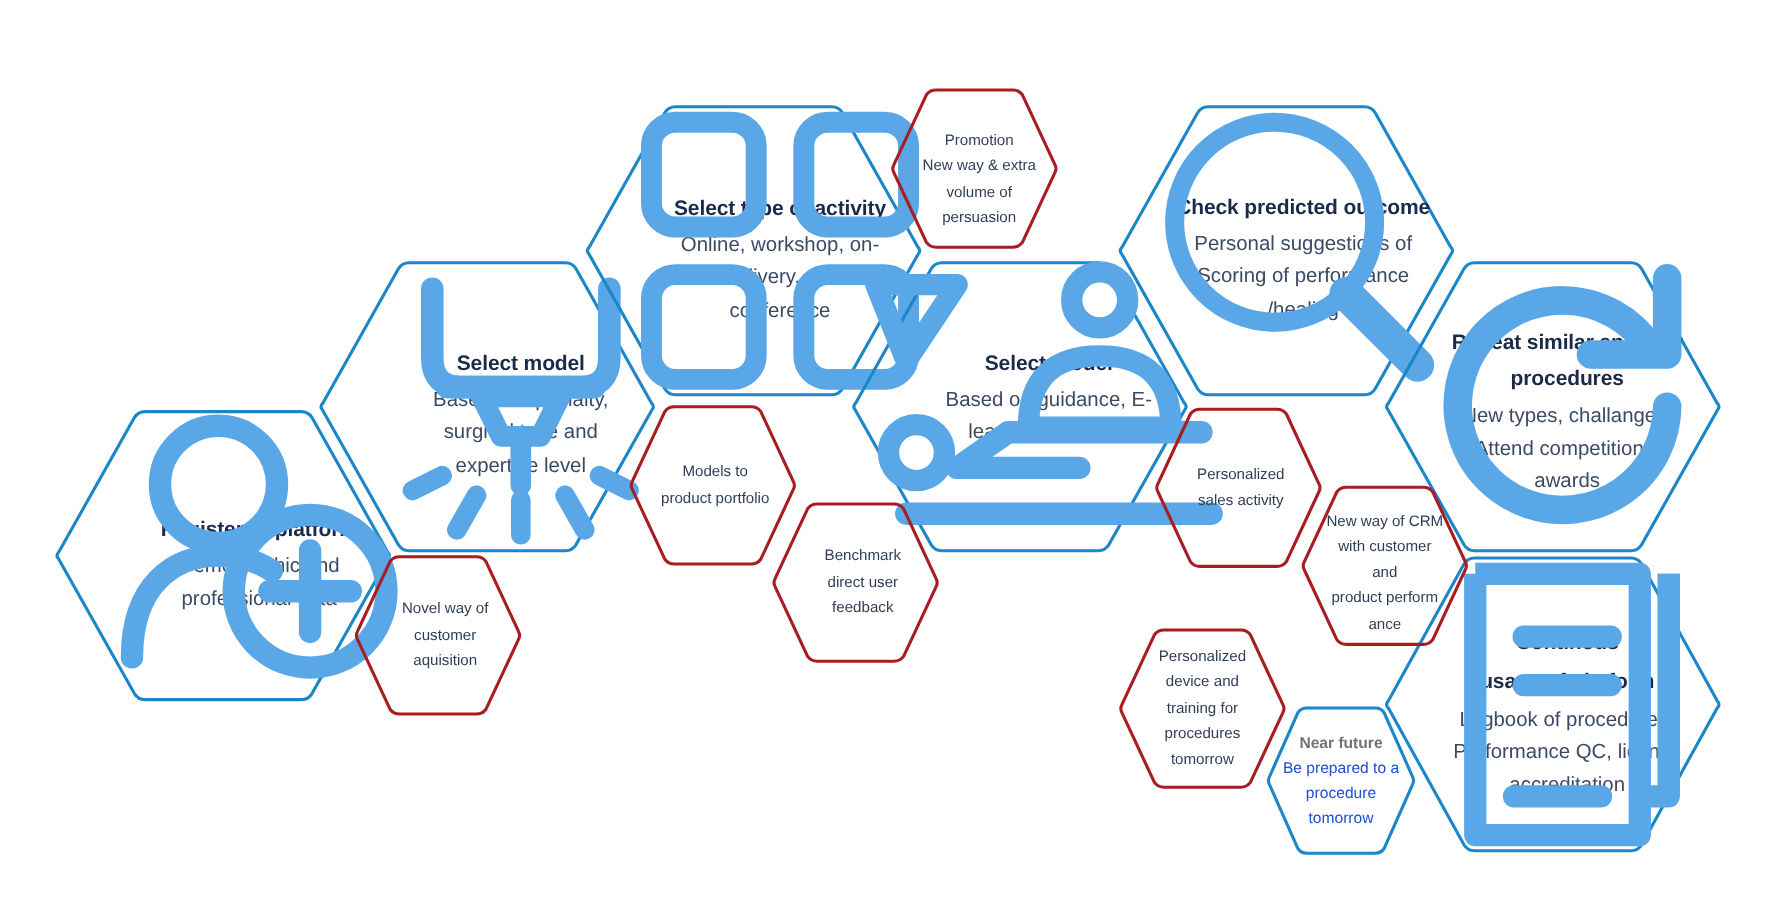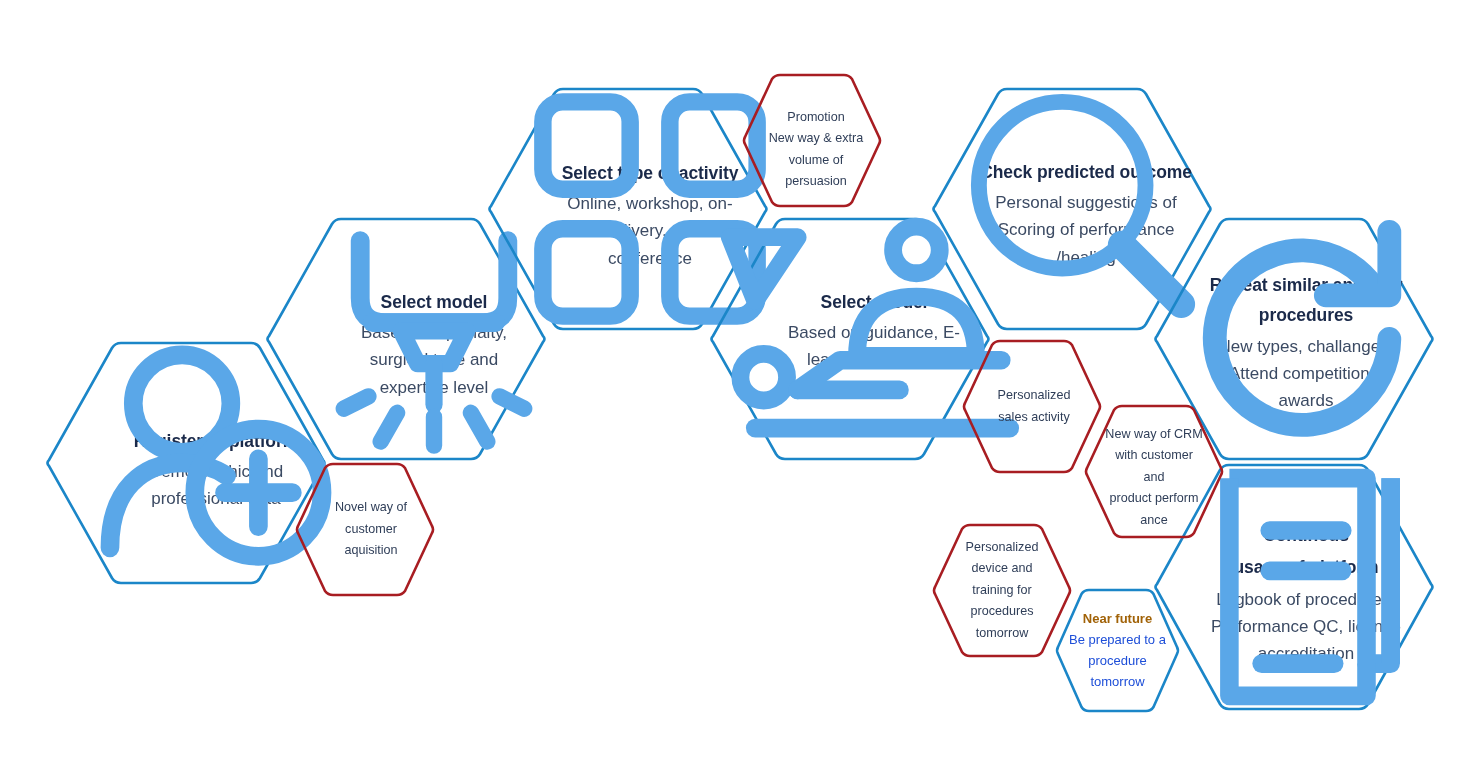--- a/index.html
+++ b/index.html
@@ -10,21 +10,21 @@
   .hex svg{position:absolute;left:0;top:0;width:100%;height:100%;overflow:visible;}
   .hex .content{position:absolute;left:0;top:0;width:100%;height:100%;
     display:flex;flex-direction:column;align-items:center;justify-content:center;
     text-align:center;pointer-events:none;}
   .node .title{font-weight:bold;color:#1b2a4a;font-size:17.5px;line-height:1.32;letter-spacing:-0.1px;}
   .node .desc{color:#3b4a63;font-size:17px;line-height:1.60;}
 
   
   .note .ntext{color:#2f3e58;font-size:12.6px;line-height:1.70;}
   
-  .bnote .ntitle{font-weight:bold;color:#a16207;font-size:13px;line-height:1.6;}
+  .bnote .ntitle{font-weight:bold;color:#737373;font-size:13px;line-height:1.6;}
   .bnote .ntext{color:#1d4ed8;font-size:13px;line-height:1.62;}
   .icwrap{display:flex;align-items:center;justify-content:center;}
 </style>
 </head>
 <body>
 
 <div id="stage">
 
   <div class="hex node" style="left:45px;top:340px;width:282px;height:246px;">
     <svg viewBox="0 0 282 246" preserveAspectRatio="none">
@@ -173,32 +173,51 @@
       <path d="M 38 2 L 102 2 Q 107 2 110 6 L 137 64 Q 139 67.5 137 71 L 110 129 Q 107 133 102 133 L 38 133 Q 33 133 30 129 L 3 71 Q 1 67.5 3 64 L 30 6 Q 33 2 38 2 Z" fill="none" stroke="#a81d22" stroke-width="2.6" stroke-linejoin="round"></path>
     </svg>
     <div class="content" style="padding:0 4px;">
       <div class="ntext" style="white-space:pre-line;margin-top:18px;">Promotion
 New way &amp; extra
 volume of
 persuasion</div>
     </div>
   </div>
 
+  <div class="hex note" style="left:524px;top:337px;width:140px;height:135px;">
+    <svg viewBox="0 0 140 135" preserveAspectRatio="none">
+      <path d="M 38 2 L 102 2 Q 107 2 110 6 L 137 64 Q 139 67.5 137 71 L 110 129 Q 107 133 102 133 L 38 133 Q 33 133 30 129 L 3 71 Q 1 67.5 3 64 L 30 6 Q 33 2 38 2 Z" fill="none" stroke="#a81d22" stroke-width="2.6" stroke-linejoin="round"></path>
+    </svg>
+    <div class="content" style="padding:0 2px;">
+      <div class="ntext" style="white-space:pre-line;">Models to
+product portfolio</div>
+    </div>
+  </div>
 
   <div class="hex note" style="left:295px;top:462px;width:140px;height:135px;">
     <svg viewBox="0 0 140 135" preserveAspectRatio="none">
       <path d="M 38 2 L 102 2 Q 107 2 110 6 L 137 64 Q 139 67.5 137 71 L 110 129 Q 107 133 102 133 L 38 133 Q 33 133 30 129 L 3 71 Q 1 67.5 3 64 L 30 6 Q 33 2 38 2 Z" fill="none" stroke="#a81d22" stroke-width="2.6" stroke-linejoin="round"></path>
     </svg>
     <div class="content" style="padding:0 6px;">
       <div class="ntext" style="white-space:pre-line;">Novel way of
 customer
 aquisition</div>
     </div>
   </div>
 
+  <div class="hex note" style="left:643px;top:418px;width:140px;height:135px;">
+    <svg viewBox="0 0 140 135" preserveAspectRatio="none">
+      <path d="M 38 2 L 102 2 Q 107 2 110 6 L 137 64 Q 139 67.5 137 71 L 110 129 Q 107 133 102 133 L 38 133 Q 33 133 30 129 L 3 71 Q 1 67.5 3 64 L 30 6 Q 33 2 38 2 Z" fill="none" stroke="#a81d22" stroke-width="2.6" stroke-linejoin="round"></path>
+    </svg>
+    <div class="content" style="padding:0 6px;">
+      <div class="ntext" style="white-space:pre-line;">Benchmark
+direct user
+feedback</div>
+    </div>
+  </div>
 
   <div class="hex note" style="left:962px;top:339px;width:140px;height:135px;">
     <svg viewBox="0 0 140 135" preserveAspectRatio="none">
       <path d="M 38 2 L 102 2 Q 107 2 110 6 L 137 64 Q 139 67.5 137 71 L 110 129 Q 107 133 102 133 L 38 133 Q 33 133 30 129 L 3 71 Q 1 67.5 3 64 L 30 6 Q 33 2 38 2 Z" fill="none" stroke="#a81d22" stroke-width="2.6" stroke-linejoin="round"></path>
     </svg>
     <div class="content" style="padding:0 2px;">
       <div class="ntext" style="white-space:pre-line;">Personalized
 sales activity</div>
     </div>
   </div>

